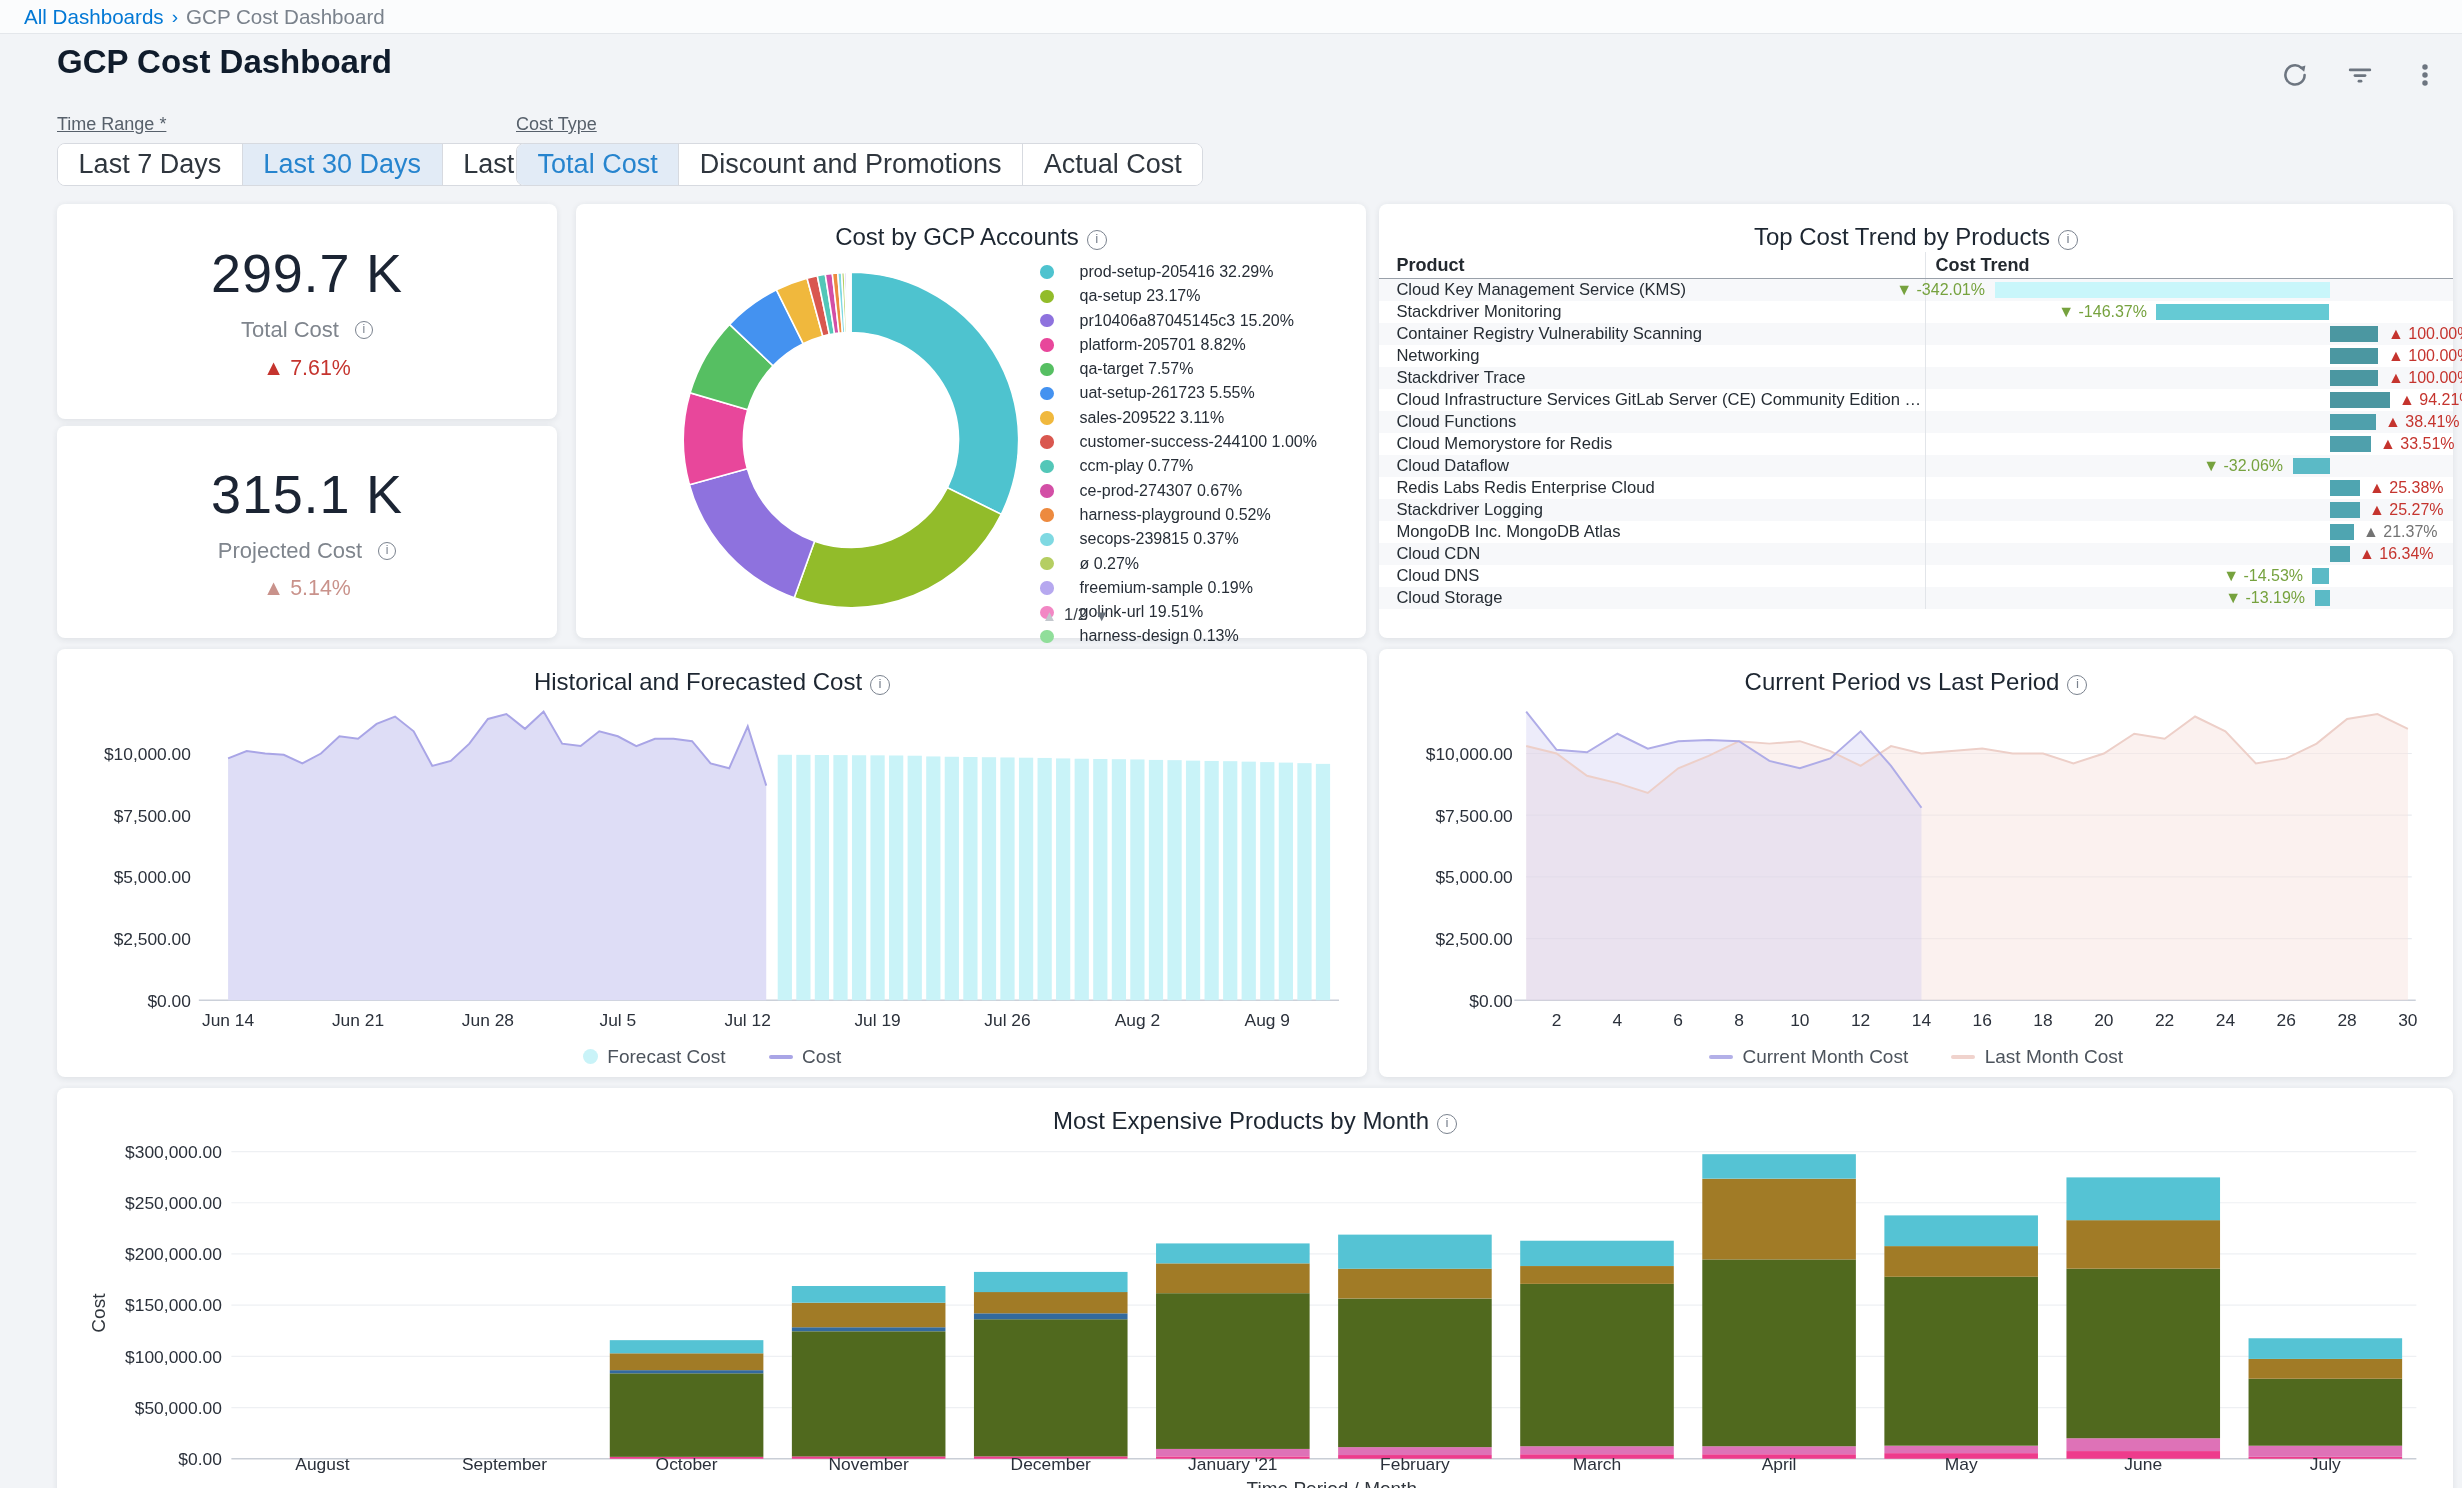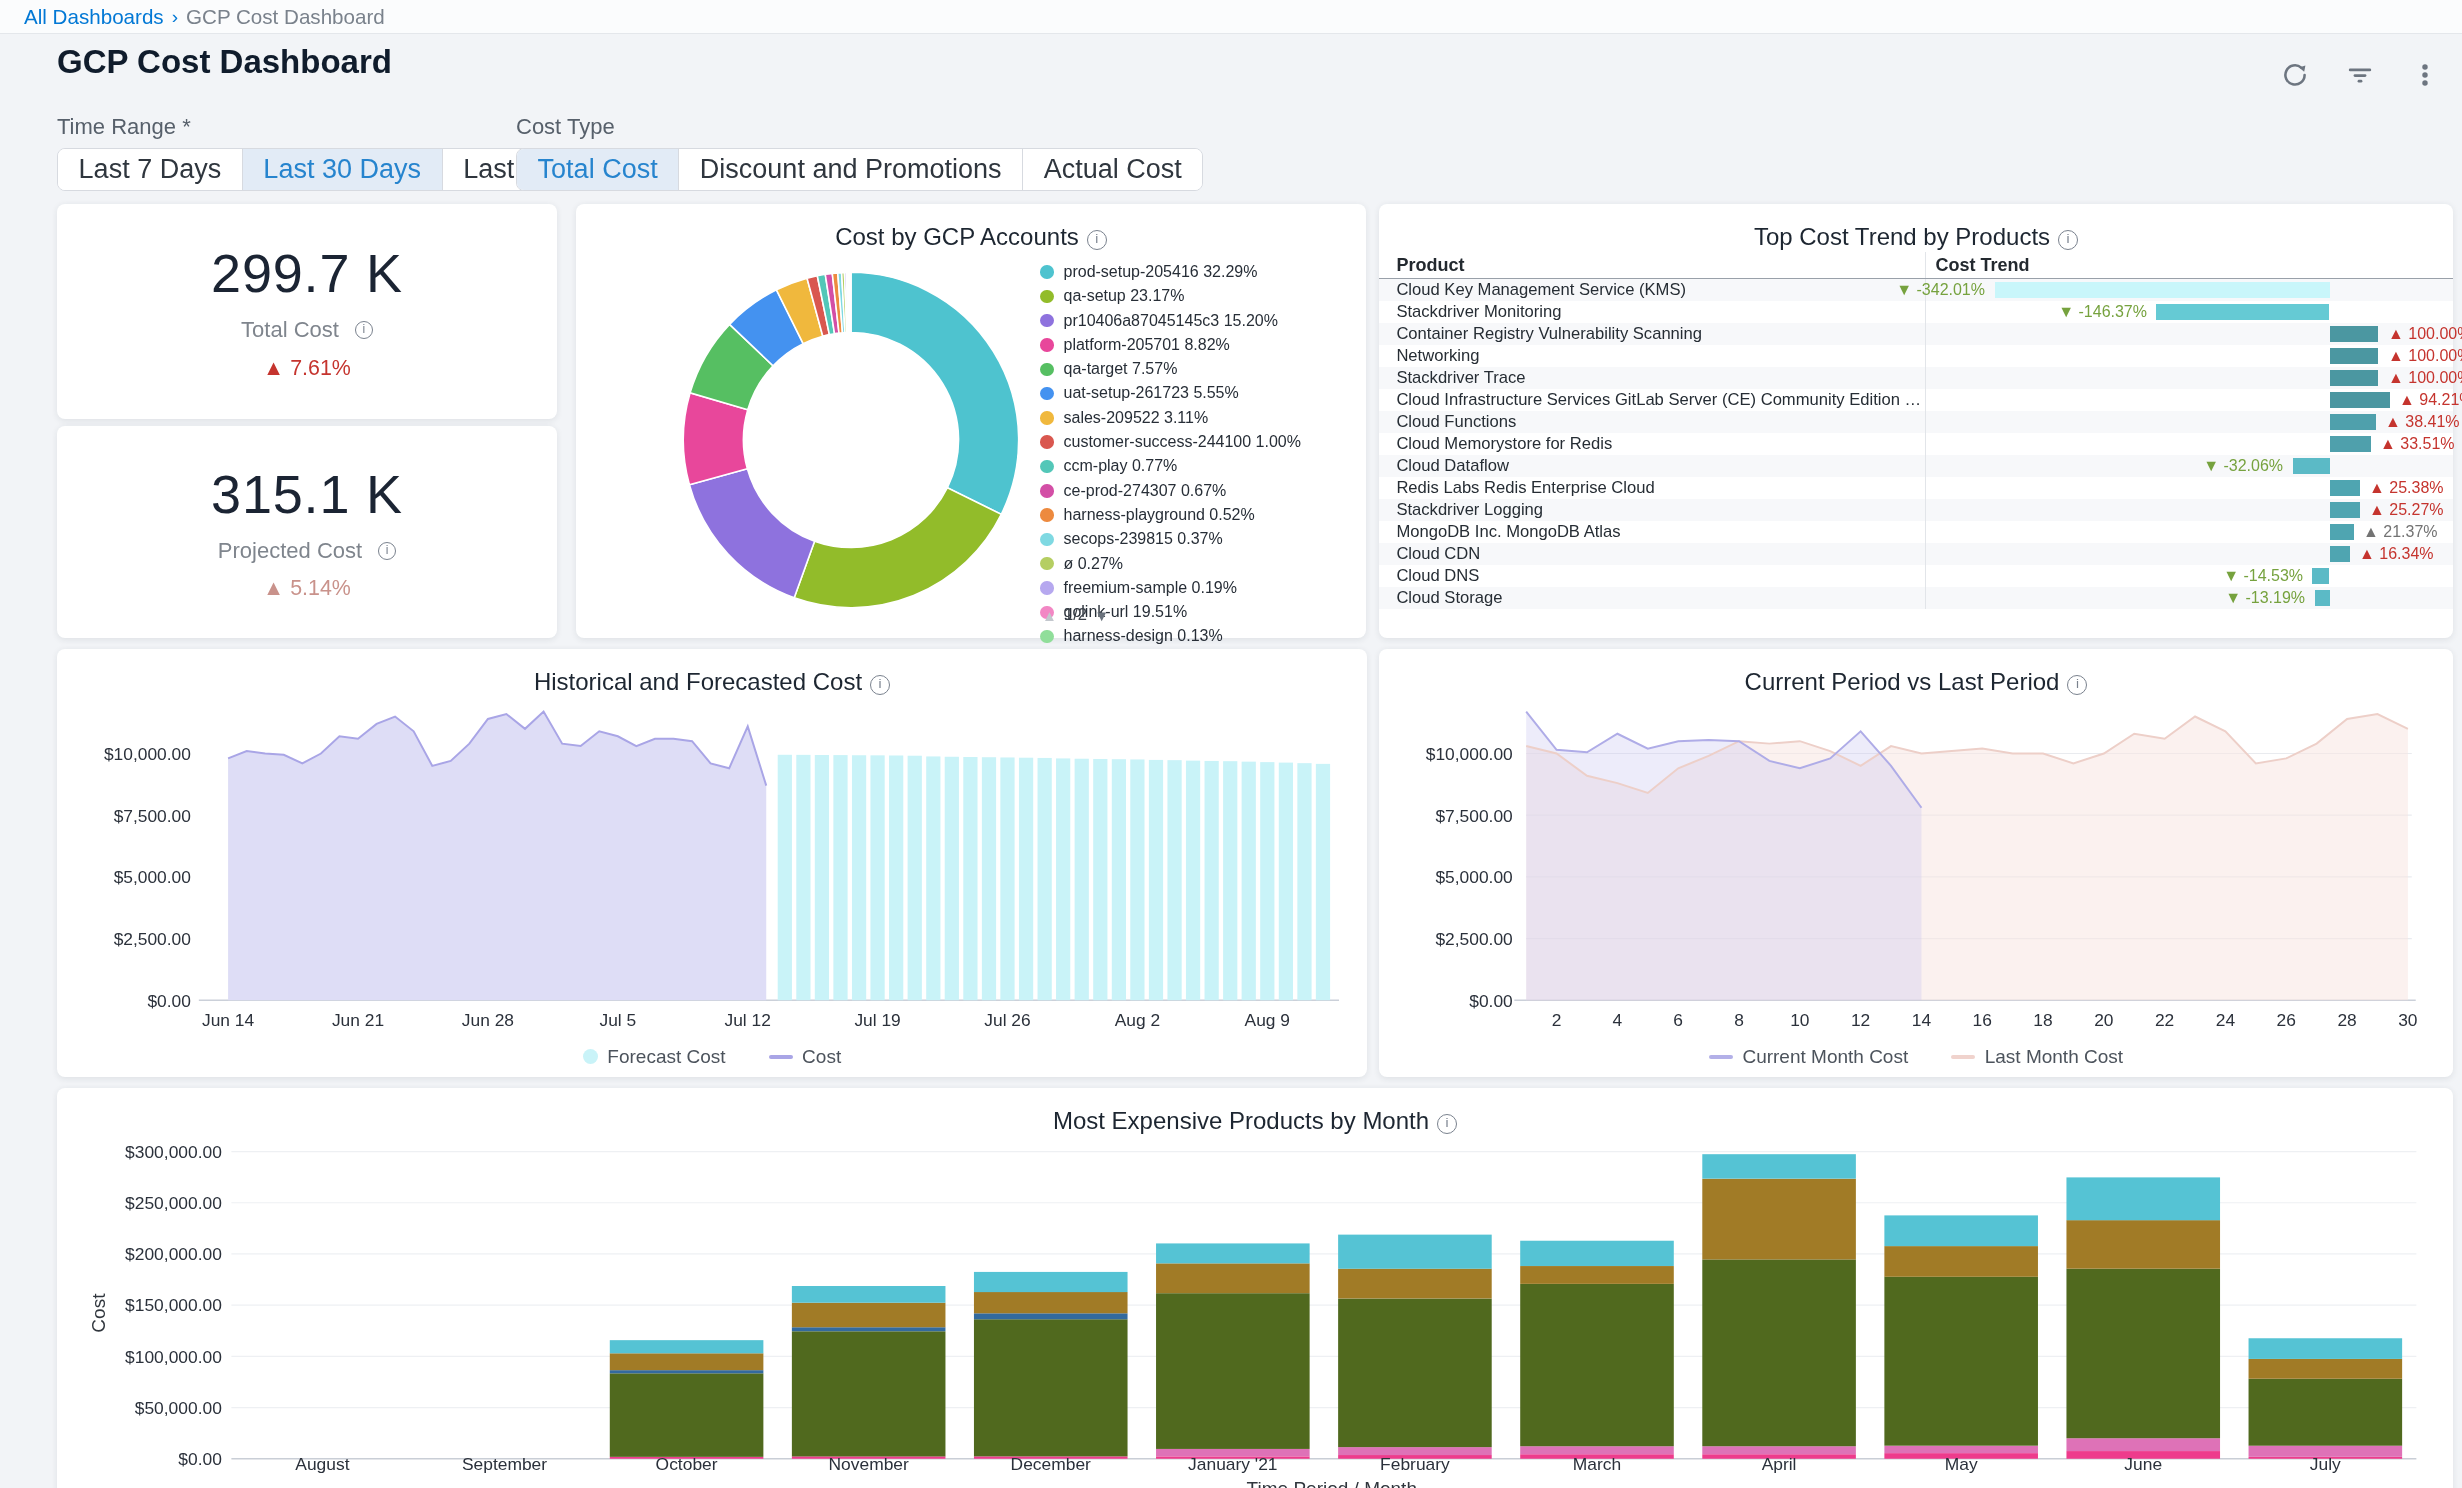--- a/index.html
+++ b/index.html
@@ -21,21 +21,21 @@
   .crumb-current { color:#7A828C; }
 
   .page-title { position:absolute; left:57px; top:43px; font-size:33px; font-weight:600; color:#101C2C; }
 
   .header-actions { position:absolute; top:52px; right:14.3px; display:flex; gap:19px; align-items:center; }
   .icon-btn { width:46px; height:46px; display:flex; align-items:center; justify-content:center; cursor:pointer; border-radius:6.3px; }
 
   .filter-group { position:absolute; top:114px; }
   #time-range-group { left:57px; }
   #cost-type-group  { left:516px; }
-  .filter-label { font-size:22px; color:#57606B; margin-bottom:8px; }
+  .filter-label { font-size:18px; color:#57606B; margin-bottom:8px;text-decoration:underline; }
   .btn-group { display:inline-flex; border:1.6px solid #D7DAE0; border-radius:8px; background:#fff; overflow:hidden; }
   .btn { padding:0 20.6px; height:41px; line-height:41px; font-size:27px; color:#2F363E; border-right:1.6px solid #D7DAE0; background:#fff; cursor:pointer; white-space:nowrap; }
   .btn:last-child { border-right:none; }
   .btn.selected { background:#E2EBF6; color:#2684CE; }
 
   .card { position:absolute; background:#fff; border-radius:8px; box-shadow:0 1.6px 6.3px rgba(35,43,52,0.09); }
   #stat-card-1 { left:57px;  top:204px; width:500px;  height:215px; }
   #stat-card-2 { left:57px;  top:426px; width:500px;  height:212px; }
   #donut-card  { left:576px; top:204px; width:790px;  height:434px; }
   #trend-card  { left:1379px;top:204px; width:1074px; height:434px; }
@@ -50,21 +50,21 @@
 
   .card-title { position:absolute; top:19px; left:0; right:0; text-align:center; font-size:24px; font-weight:500; color:#1D2631; }
   .info-icon {
     display:inline-block; width:20px; height:20px; border:1.6px solid #7A828E; border-radius:50%;
     font-size:13.5px; line-height:16.6px; color:#7A828E; text-align:center; vertical-align:1.6px; margin-left:8px; font-weight:400;
   }
   .info-icon.sm { width:18px; height:18px; line-height:15px; font-size:12px; vertical-align:0; }
 
   #donut-svg { position:absolute; left:101px; top:62px; }
   #donut-legend { position:absolute; left:464px; top:59px; width:317px; }
-  .legend-item { display:flex; gap:10px; margin-bottom:6.3px; font-size:16px; color:#272E37; line-height:18px; cursor:pointer; }
+  .legend-item { display:flex; gap:26px; margin-bottom:6.3px; font-size:16px; color:#272E37; line-height:18px; cursor:pointer; }
   .legend-dot { width:13.5px; height:13.5px; border-radius:50%; flex:none; margin-top:2.4px; }
   #donut-pagination { position:absolute; left:466px; bottom:12.7px; font-size:16.6px; color:#3A4048; display:flex; gap:7.1px; align-items:center; }
   .pg-up { color:#C3C7CD; cursor:pointer; font-size:15px; }
   .pg-down { color:#6A727C; cursor:pointer; font-size:15px; }
 
   #trend-table { position:absolute; top:48px; left:0; right:0; }
   .t-head { display:grid; grid-template-columns:546px 1fr; height:27px; border-bottom:1.6px solid #99A0A9; font-weight:700; font-size:18px; color:#23292F; align-items:center; }
   .t-head .c1 { padding-left:17.4px; }
   .t-head .c2 { border-left:1.6px solid #E2E5E9; padding-left:9.5px; height:100%; display:flex; align-items:center; }
   .t-row { display:grid; grid-template-columns:546px 1fr; height:22px; font-size:16.6px; color:#262D34; align-items:center; }

